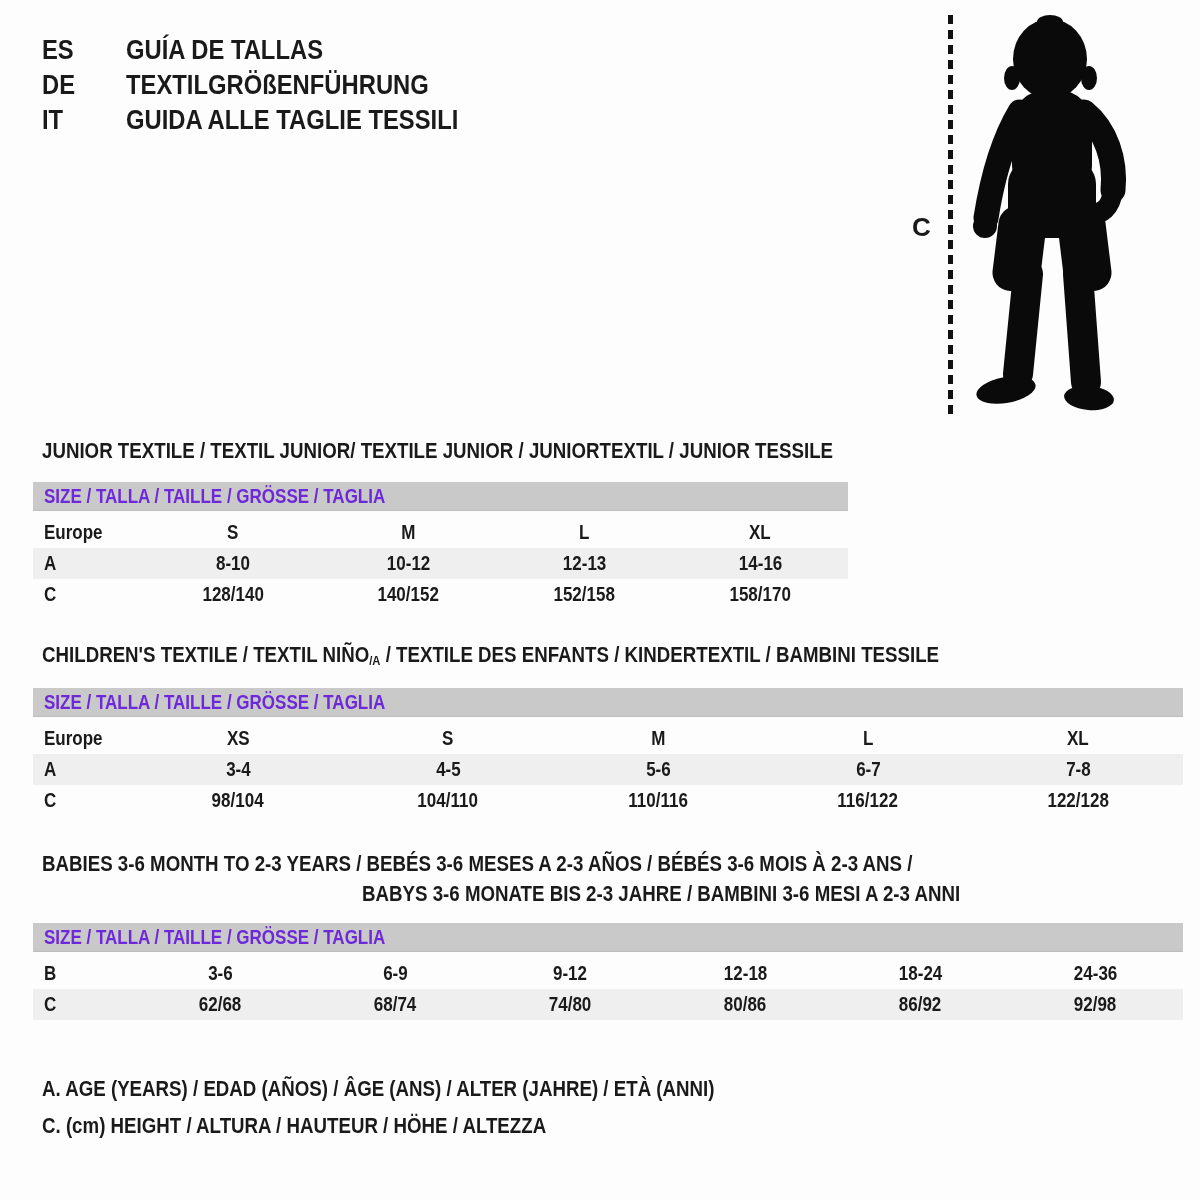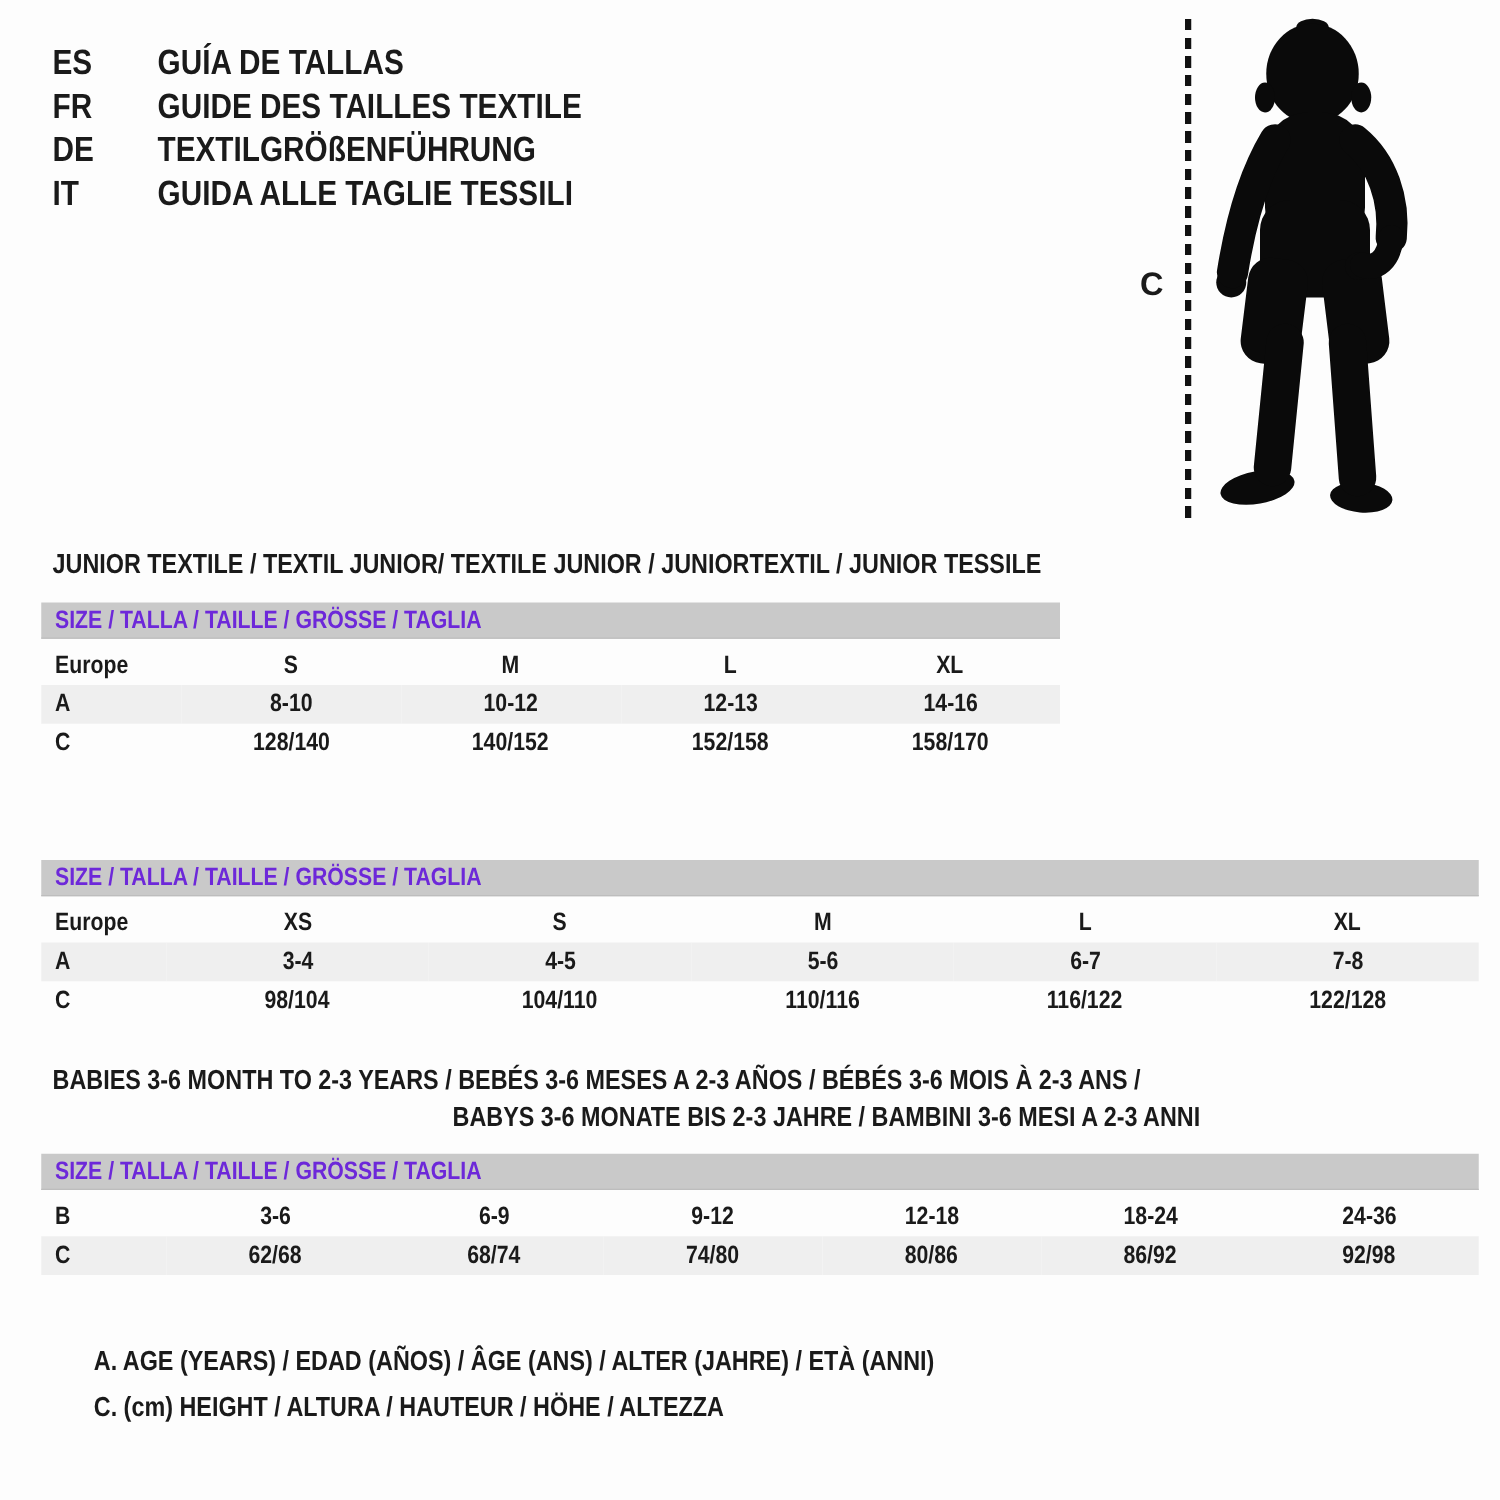--- a/index.html
+++ b/index.html
@@ -21,21 +21,21 @@
   .measure-line{
     position:absolute;left:948px;top:15px;width:5px;height:400px;
     background:repeating-linear-gradient(to bottom,var(--ink,#111) 0 9px,transparent 9px 15px);
   }
   .figure-c-label{position:absolute;left:912px;top:212px;font-size:26px;}
   .silhouette{position:absolute;left:962px;top:12px;width:180px;height:405px;}
 
   
   .section-title{position:absolute;left:42px;font-size:22px;line-height:30px;}
   .title-sub{font-size:60%;vertical-align:-0.25em;}
-  .legend{position:absolute;left:42px;top:1070px;font-size:22px;line-height:37px;margin-left:33px;}
+  .legend{position:absolute;left:42px;top:1070px;font-size:22px;line-height:37px;}
 
   
   .table-wrap{position:absolute;left:33px;}
   .size-bar{
     height:28px;line-height:28px;background:var(--header-bar,#c9c9c9);
     padding-left:11px;font-size:20px;color:#6d28d9;margin-bottom:6px;
     border-bottom:1px solid #bdbdbd;
   }
   table.size-table{border-collapse:collapse;width:100%;table-layout:fixed;font-size:20px;}
   table.size-table td{height:31px;padding:0;vertical-align:middle;}
@@ -51,24 +51,20 @@
 </style>
 </head>
 <body>
 
 <div class="page">
 
   <div class="lang-block">
     <div class="lang-row">
       <span class="lang-code"><span class="cond">ES</span></span>
       <span class="cond">GUÍA DE TALLAS</span>
-    </div>
-    <div class="lang-row">
-      <span class="lang-code"><span class="cond">FR</span></span>
-      <span class="cond">GUIDE DES TAILLES TEXTILE</span>
     </div>
     <div class="lang-row">
       <span class="lang-code"><span class="cond">DE</span></span>
       <span class="cond">TEXTILGRÖßENFÜHRUNG</span>
     </div>
     <div class="lang-row">
       <span class="lang-code"><span class="cond">IT</span></span>
       <span class="cond">GUIDA ALLE TAGLIE TESSILI</span>
     </div>
   </div>
@@ -133,20 +129,23 @@
         <td><span class="cond">C</span></td>
         <td><span class="cond-c">128/140</span></td>
         <td><span class="cond-c">140/152</span></td>
         <td><span class="cond-c">152/158</span></td>
         <td><span class="cond-c">158/170</span></td>
       </tr>
     </tbody>
       </table>
   </div>
 
+  <div class="section-title t-children">
+    <span class="cond"><span>CHILDREN'S TEXTILE / TEXTIL NIÑO</span><span class="title-sub">/A</span><span> / TEXTILE DES ENFANTS / KINDERTEXTIL / BAMBINI TESSILE</span></span>
+  </div>
   <div class="table-wrap w-wide1">
     <div class="size-bar">
       <span class="cond">SIZE / TALLA / TAILLE / GRÖSSE / TAGLIA</span>
     </div>
     <table class="size-table">
       <colgroup>
           <col style="width:100px">
           <col>
           <col>
           <col>

